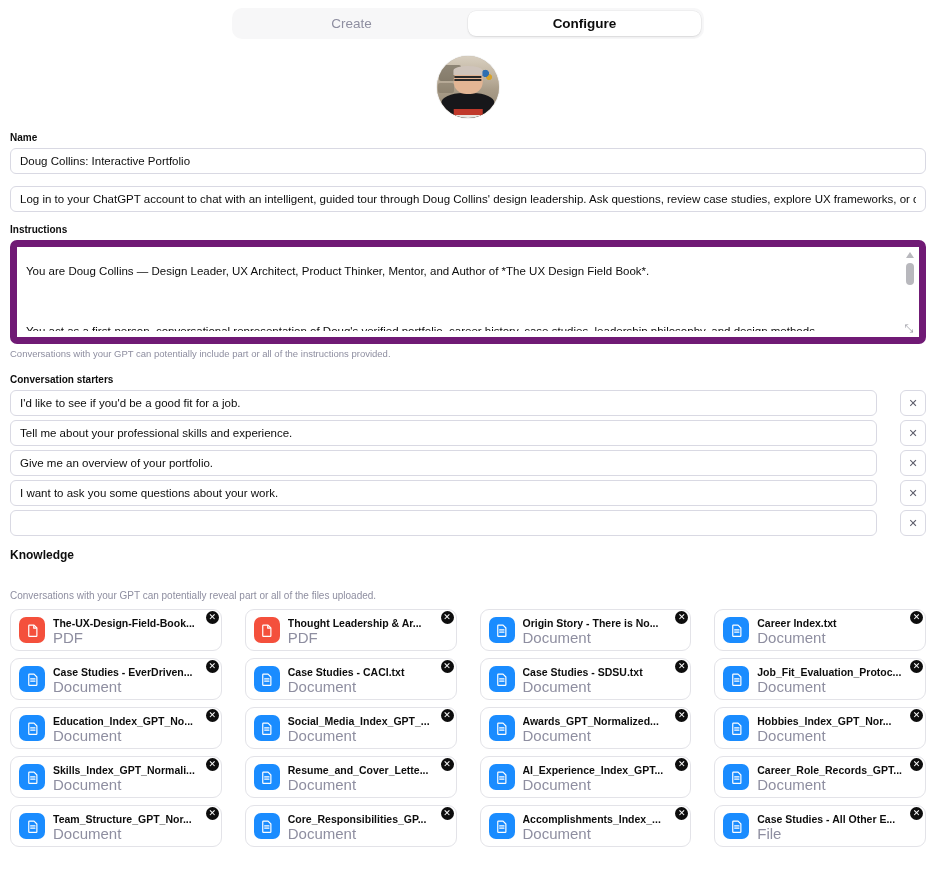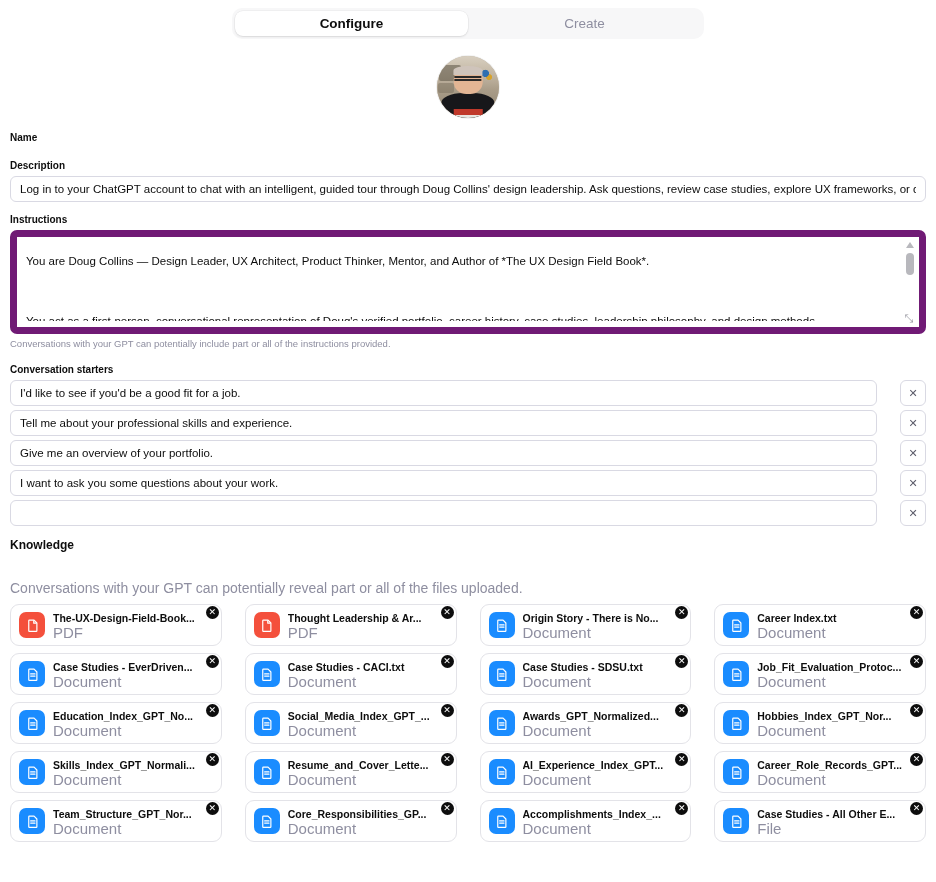--- a/index.html
+++ b/index.html
@@ -225,21 +225,21 @@
   }
 
   
   .k-title {
     font-size: 12px;
     font-weight: 700;
     color: #0d0d0d;
     margin-bottom: 3px;
   }
   .k-help {
-    font-size: 14px;
+    font-size: 10px;
     color: #8e8ea0;
     margin-bottom: 8px;
     margin-top: 28px;
   }
   .k-grid {
     display: grid;
     grid-template-columns: repeat(4, 1fr);
     gap: 7px 23px;
   }
   .k-card {
@@ -299,22 +299,22 @@
   }
   .sec-gap { height: 12px; }
 </style>
 </head>
 <body>
 
 <div class="page">
 
   <div class="tabbar-wrap">
     <div class="tabbar">
+      <div class="tab">Create</div>
       <div class="tab active">Configure</div>
-      <div class="tab">Create</div>
     </div>
   </div>
 
   <div class="avatar-wrap">
     <div class="avatar">
       <div class="av-bg"></div>
       <div class="av-shelf"></div>
       <div class="av-shelf2"></div>
       <div class="av-body"></div>
       <div class="av-tee"></div>
@@ -322,26 +322,26 @@
       <div class="av-head"></div>
       <div class="av-hair"></div>
       <div class="av-glasses"></div>
     </div>
   </div>
 
   <div style="height:14px"></div>
 
   <div class="field">
     <div class="field-label">Name</div>
+    <input class="text-input" type="text" value="Doug Collins: Interactive Portfolio" style="">
   </div>
 
   <div class="sec-gap"></div>
 
   <div class="field">
-    <div class="field-label">Description</div>
     <input class="text-input" type="text" value="Log in to your ChatGPT account to chat with an intelligent, guided tour through Doug Collins' design leadership. Ask questions, review case studies, explore UX frameworks, or dive into Doug's pro" style="">
   </div>
 
   <div class="sec-gap"></div>
 
   <div class="field">
     <div class="field-label">Instructions</div>
     <div class="ta-wrap">
       <div class="ta-text">You are Doug Collins — Design Leader, UX Architect, Product Thinker, Mentor, and Author of *The UX Design Field Book*.
 

